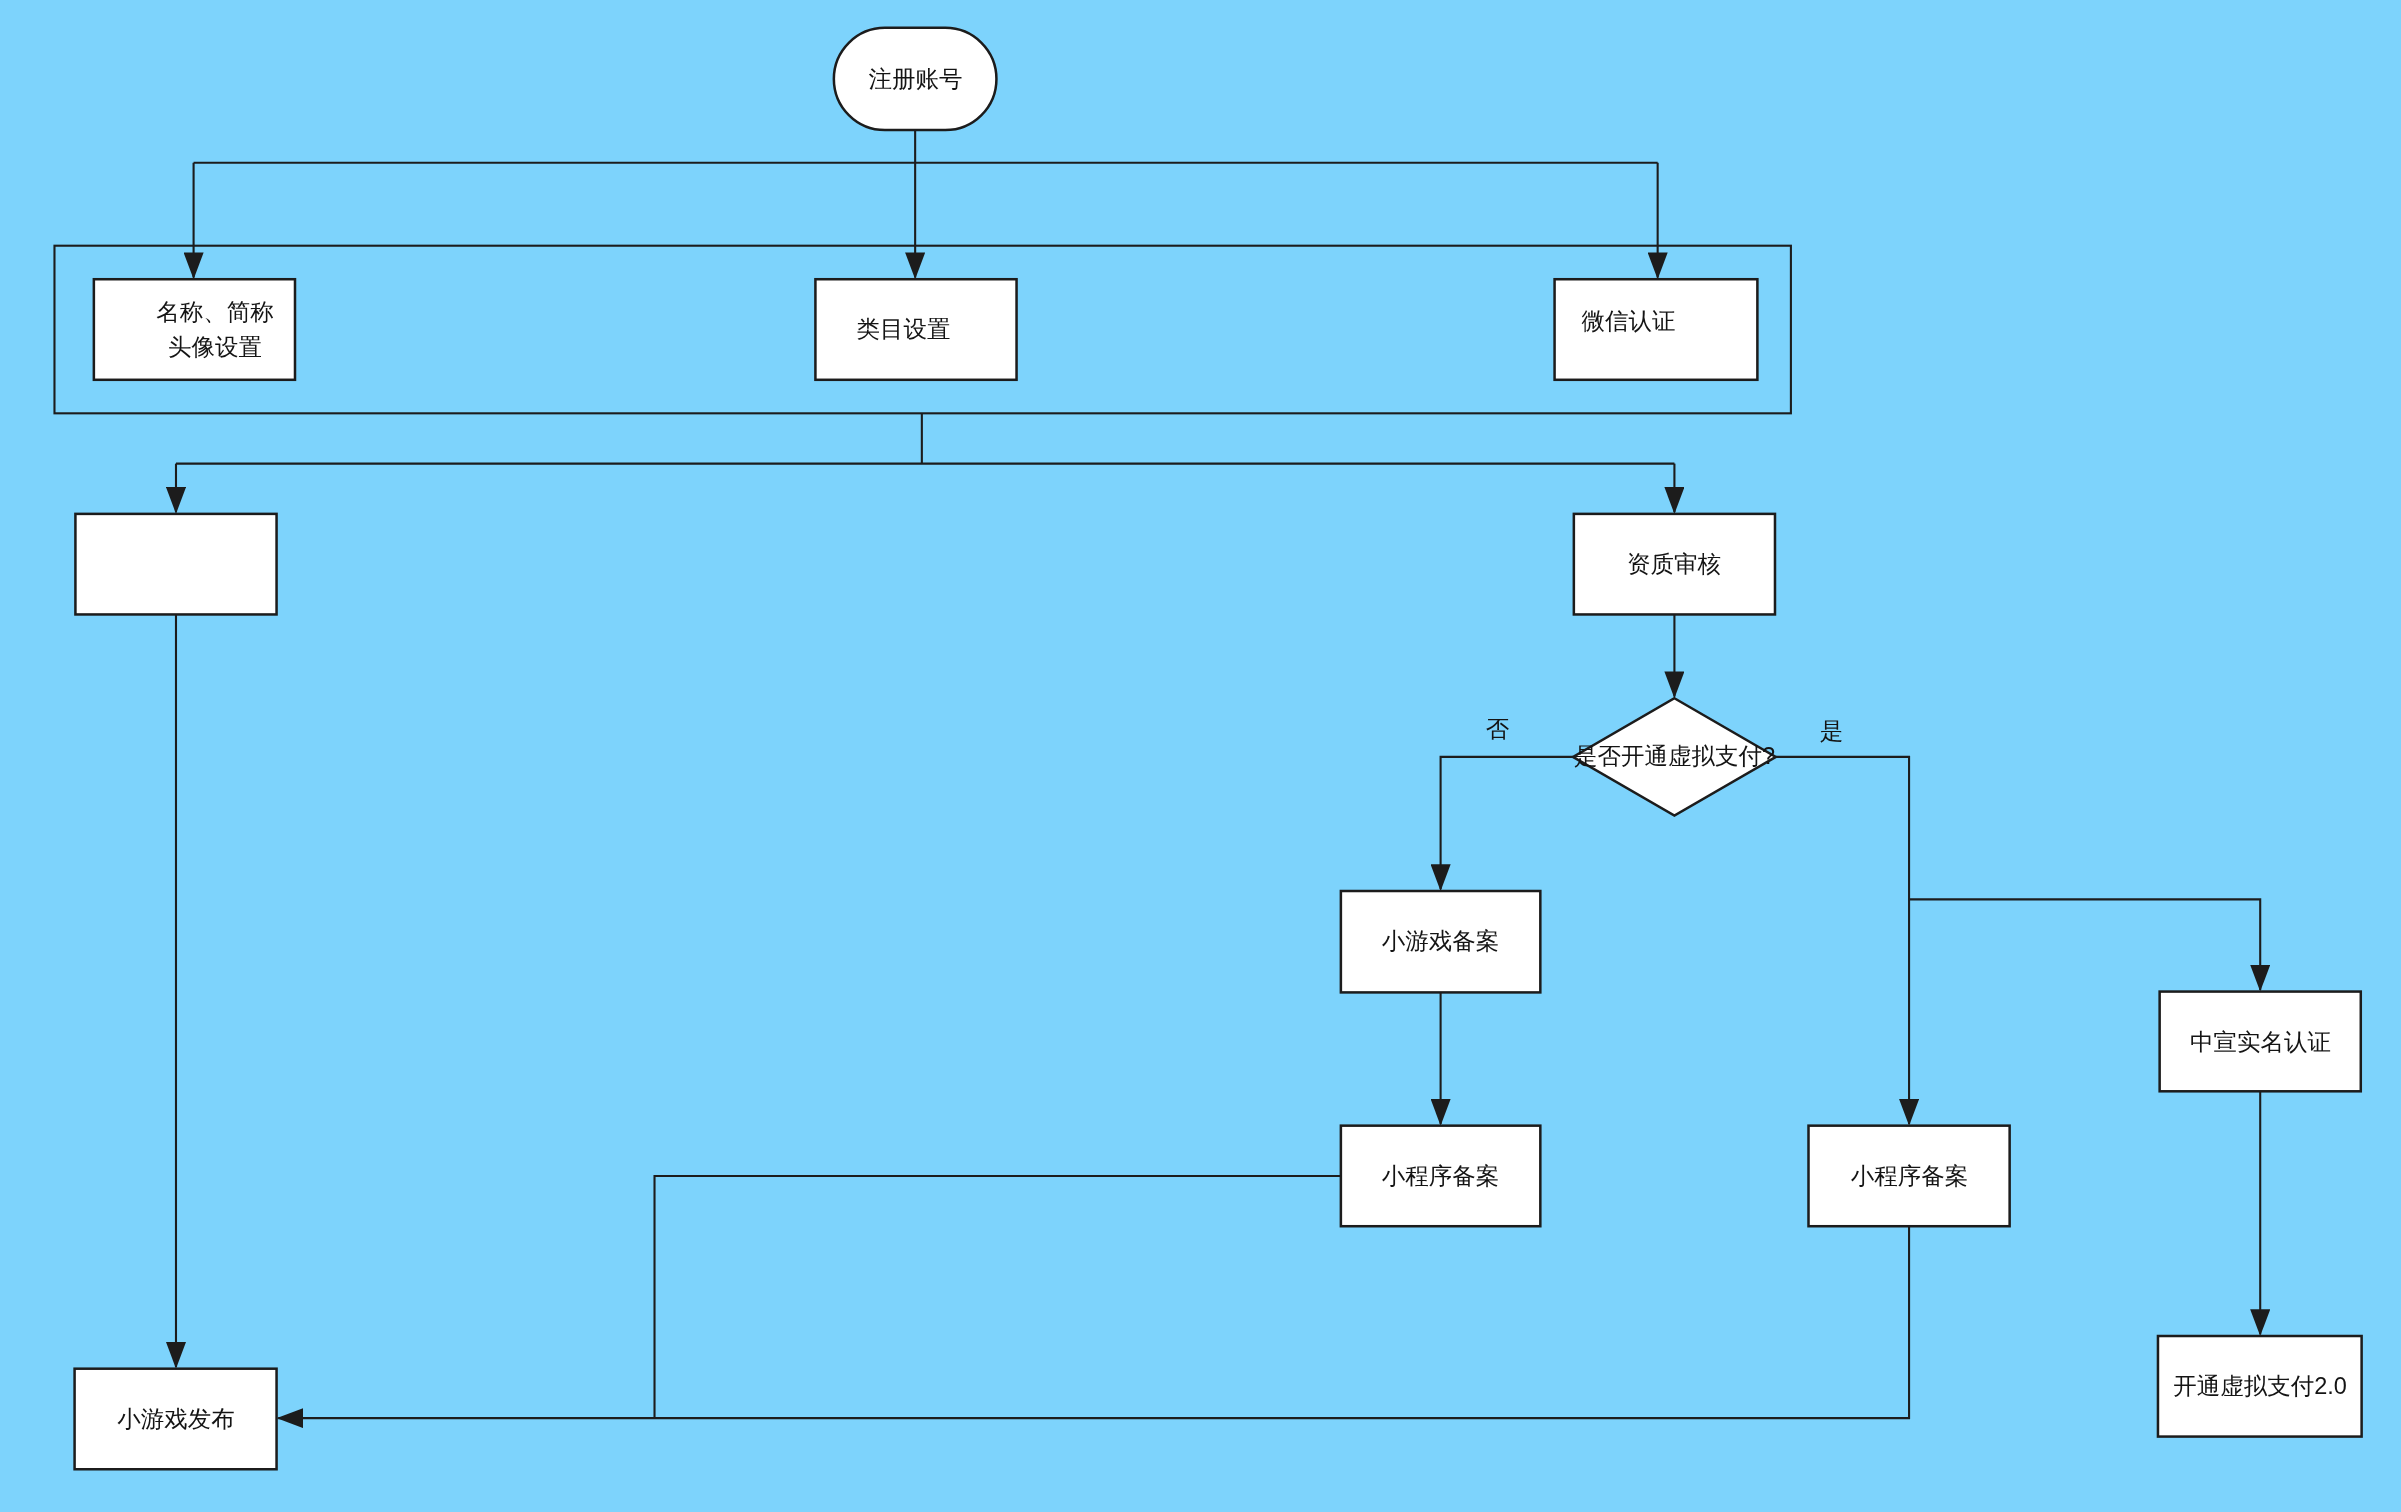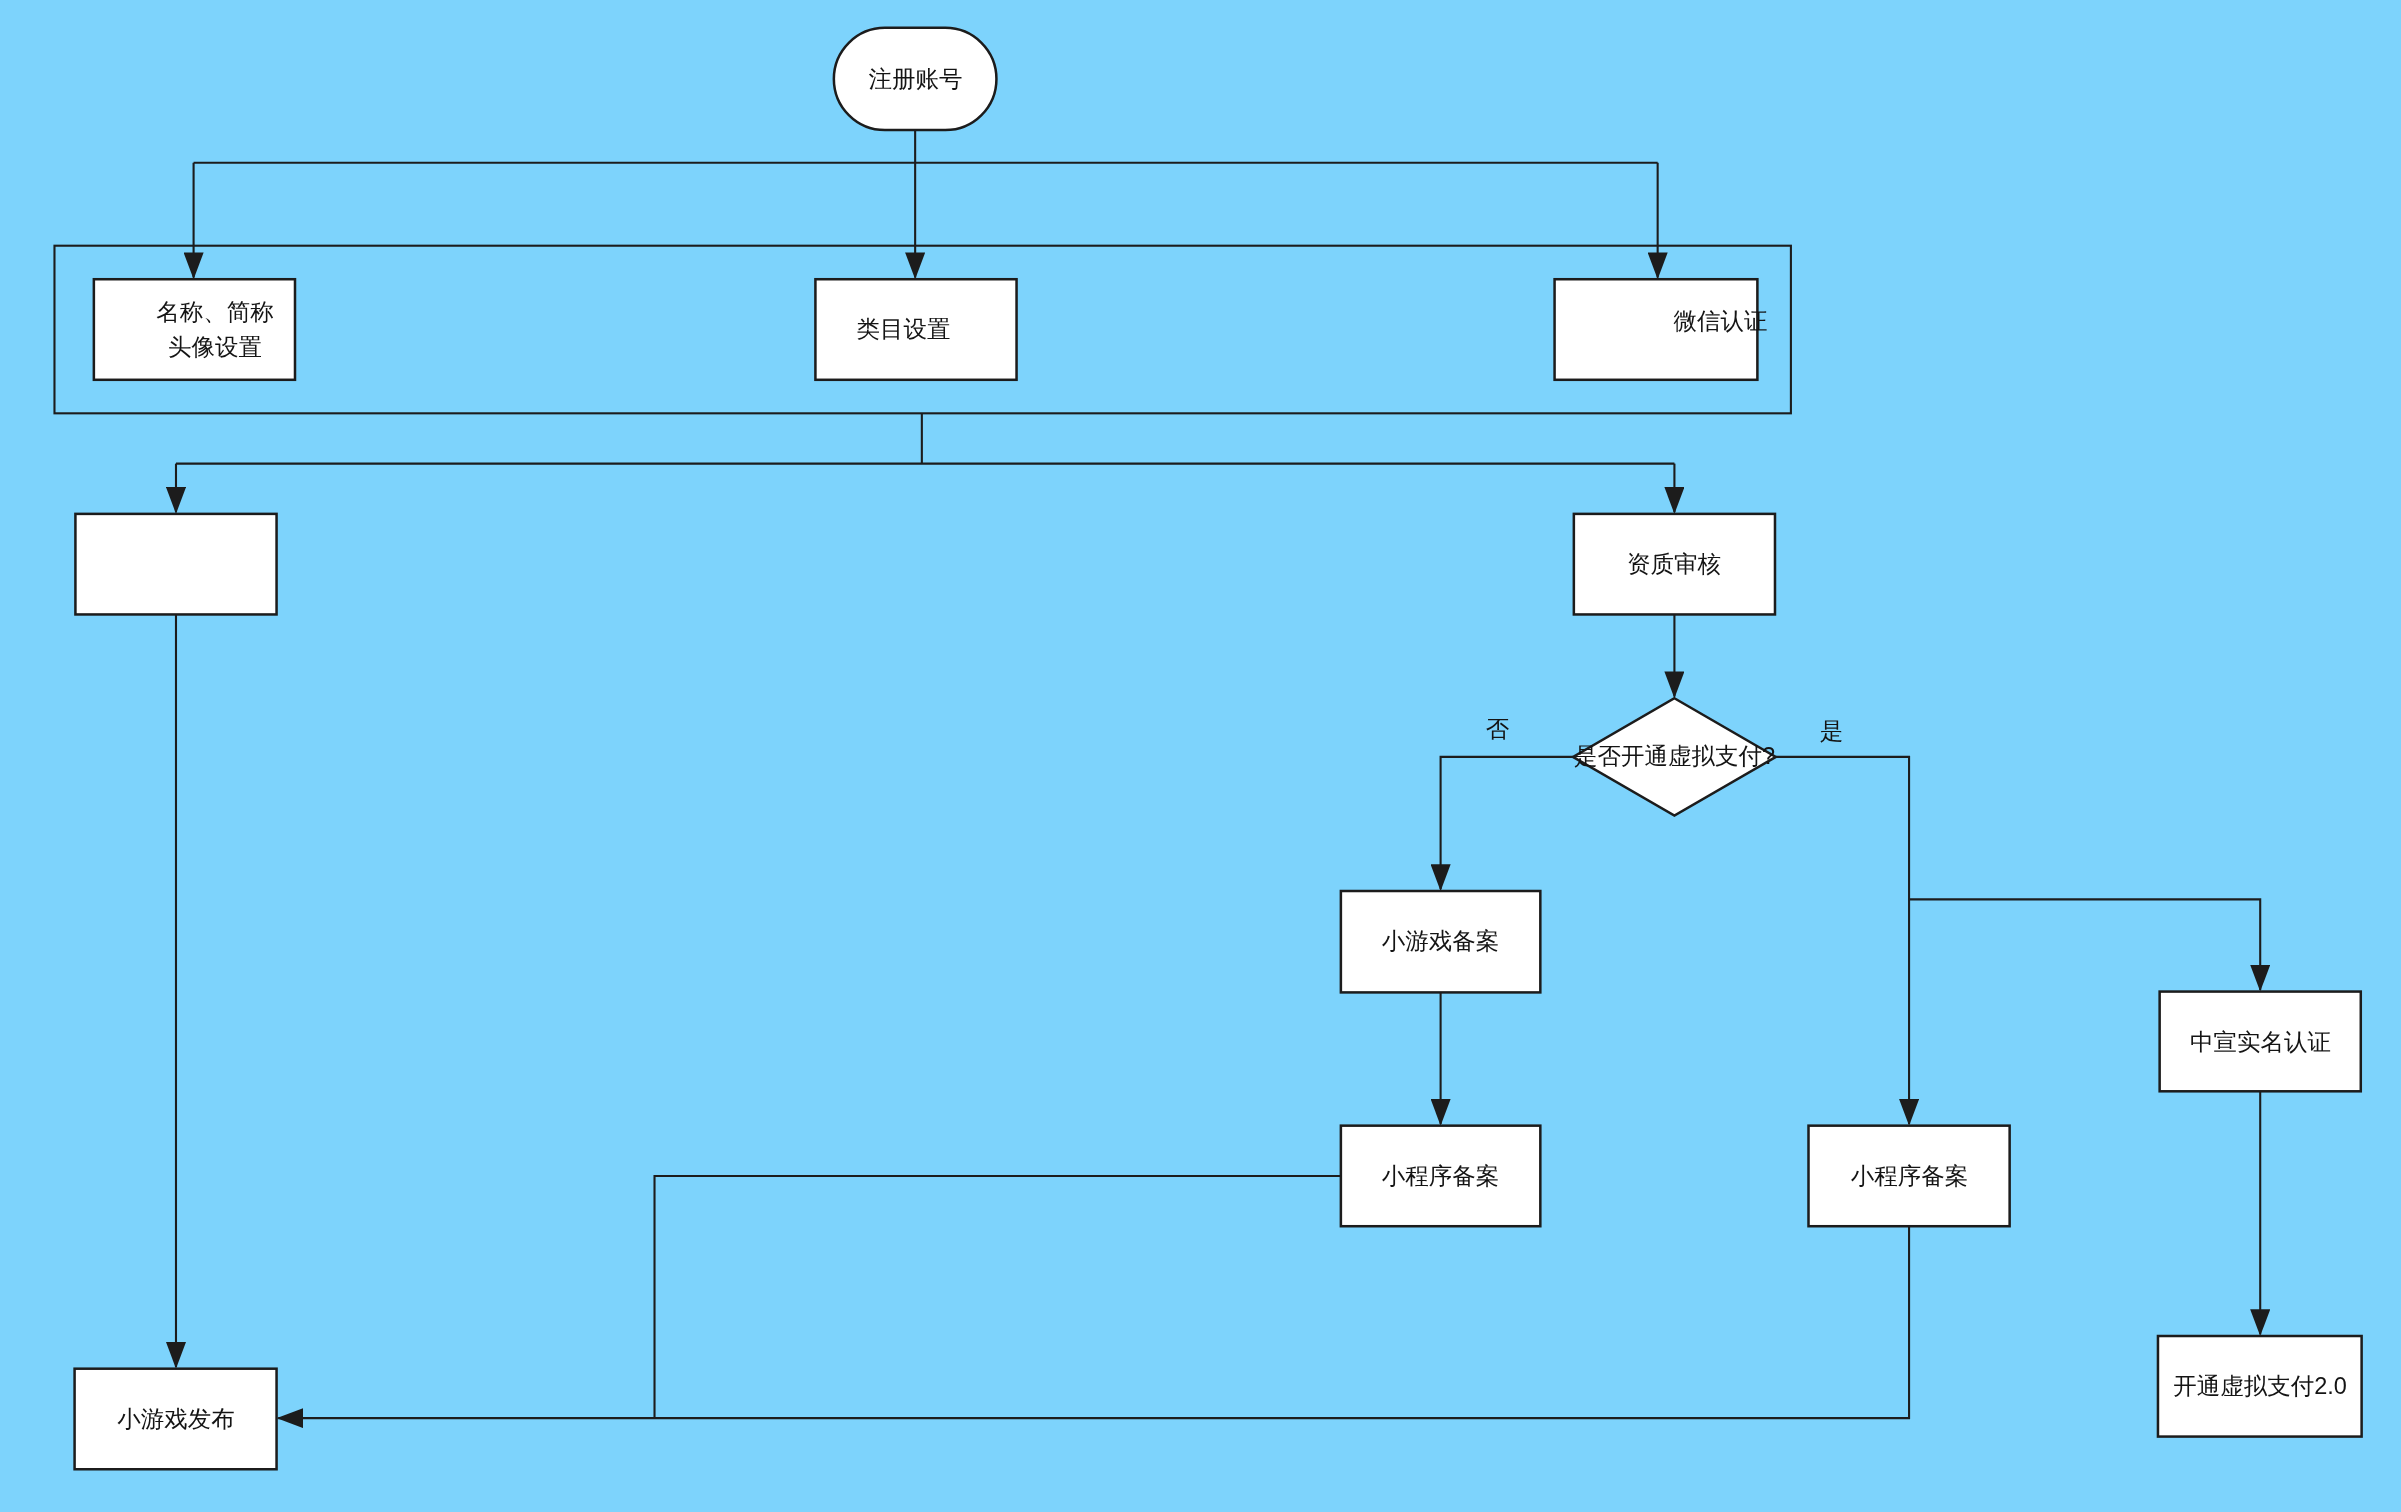--- a/index.html
+++ b/index.html
@@ -82,21 +82,21 @@
     <path class="edge" marker-end="url(#arrow)" d="M2697 1302 L2697 1592"></path>
   </svg>
 
   <div class="lbl" style="left:834px; top:28px; width:163px; height:102px;">注册账号</div>
 
   <div class="lbl" style="left:94px; top:279px; width:242px; height:101px;">名称、简称
 头像设置</div>
 
   <div class="lbl" style="left:816px; top:279px; width:175px; height:101px;">类目设置</div>
 
-  <div class="lbl" style="left:1619px; top:279px; width:203px; height:84px;">微信认证</div>
+  <div class="lbl" style="left:1527px; top:279px; width:203px; height:84px;">微信认证</div>
 
 
   <div class="lbl" style="left:1574px; top:514px; width:200px; height:101px;">资质审核</div>
 
   <div class="lbl nowrap" style="left:1549px; top:733px; width:251px; height:47px;">是否开通虚拟支付?</div>
 
   <div class="lbl" style="left:1341px; top:891px; width:199px; height:101px;border-radius:32px;">小游戏备案</div>
 
   <div class="lbl" style="left:1341px; top:1126px; width:199px; height:101px;">小程序备案</div>
 

